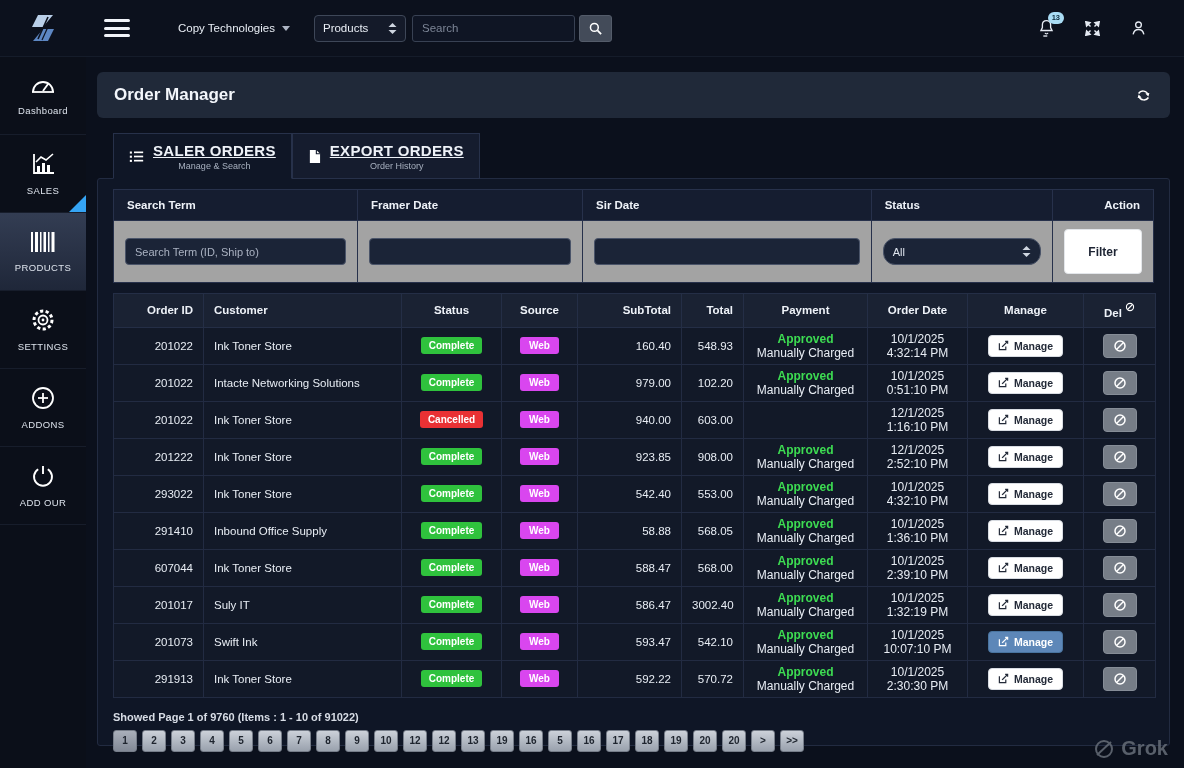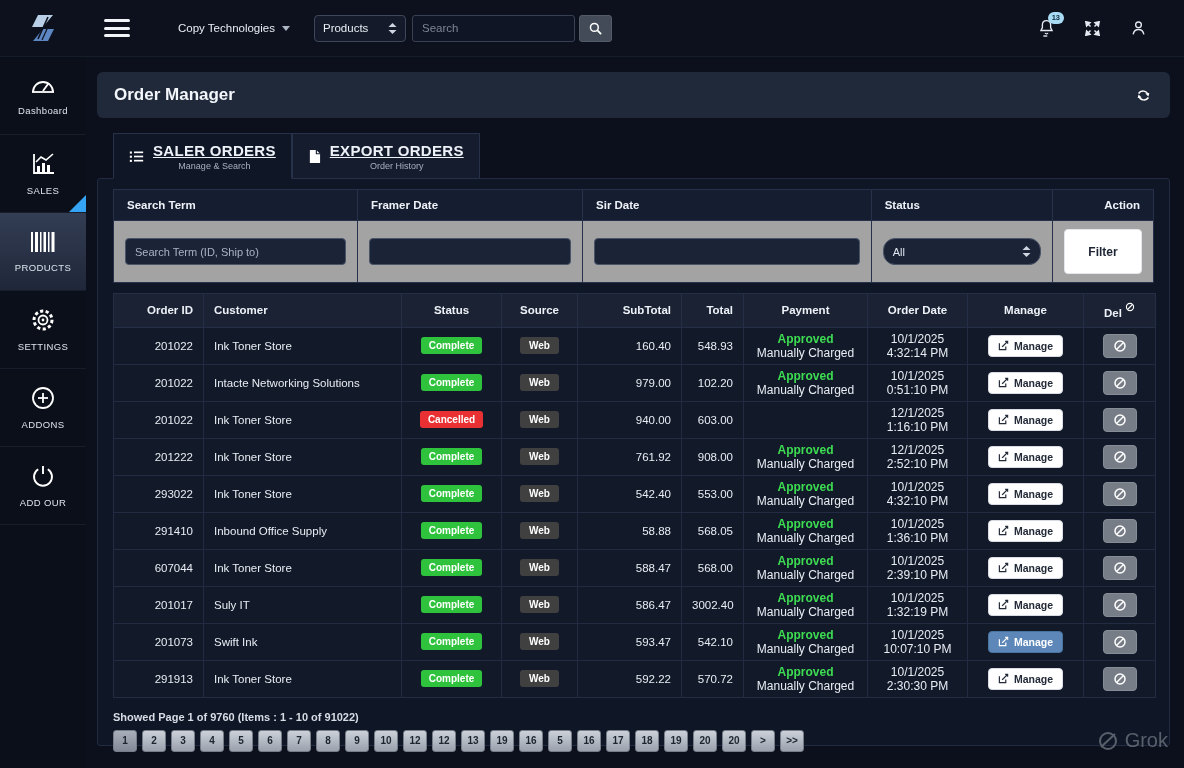--- a/index.html
+++ b/index.html
@@ -60,34 +60,34 @@
   .status-select { height:27px;border-radius:12px; }
   .filter-btn { float:right; width:78px; height:45px; background:#ffffff; color:#1d2433; border:1px solid #e3e6ea; border-radius:4px; font-size:12px; font-weight:bold; font-family:"Liberation Sans",sans-serif; cursor:pointer; }
   
   .orders-table { width:1041px; margin:10px 15px 0; border-collapse:collapse; table-layout:fixed; }
   .orders-table th { background:#1a2233; border:1px solid #242e46; font-size:11.5px; font-weight:bold; color:#eef2f8; padding:8px 10px; }
   .orders-table td { background:#121928; border:1px solid #222b42; font-size:11.5px; color:#e8edf4; padding:4px 10px; height:37px; }
   .al-l { text-align:left; } .al-r { text-align:right; } .al-c { text-align:center; }
   .badge { display:inline-block; font-size:10px; font-weight:bold; color:#fff; padding:3px 8px; border-radius:3px; }
   .badge.green { background:#2fc23d; }
   .badge.red { background:#e93134; }
-  .badge.blue { background:#404040; padding:3px 9px; }
+  .badge.blue { background:#d946ef; padding:3px 9px; }
   td.pay div, td.date div { line-height:14px; font-size:12px; }
   .approved { color:#3ddc52; font-weight:bold; }
   .manage-btn { background:#ffffff; color:#232a38; border:1px solid #d8dce2; border-radius:4px; font-size:10.5px; font-weight:bold; padding:4px 9px; display:inline-flex; align-items:center; gap:5px; cursor:pointer; font-family:"Liberation Sans",sans-serif; }
   .manage-btn.hl { background:#5d87b8; color:#ffffff; border-color:#49749f; }
   .del-btn { background:#767d87; border:1px solid #868d97; border-radius:4px; width:34px; height:24px; display:inline-flex; align-items:center; justify-content:center; cursor:pointer; }
   
   .pagination { margin:13px 15px 0; }
   .page-summary { font-size:11px; font-weight:bold; color:#d7dce5; margin-bottom:7px; }
   .page-buttons { display:flex; gap:5px; }
   .page-btn { min-width:24px; height:22px; padding:0 5px; background:linear-gradient(#ccd1d9,#99a1ad); border:1px solid #767d89; border-radius:3px; color:#1e242e; font-size:10px; font-weight:bold; display:flex; align-items:center; justify-content:center; cursor:pointer; font-family:"Liberation Sans",sans-serif; }
   .page-btn.current { background:linear-gradient(#a9afba,#828996); }
   
-  .watermark { position:absolute; right:16px; bottom:16px; display:flex; align-items:center; gap:6px; color:#666d78; font-size:20px; font-weight:normal; opacity:.85; }
+  .watermark { position:absolute; right:16px; bottom:8px; display:flex; align-items:center; gap:6px; color:#666d78; font-size:20px; font-weight:bold; opacity:.85; }
 </style>
 </head>
 <body>
 
 <div class="topbar">
   <div class="logo-box">
     <svg width="34" height="34" viewBox="0 0 34 34">
       <polygon points="12,4 27,4 17,16 6,16" fill="#b9cfe8"></polygon>
       <polygon points="17,18 28,18 22,30 7,30" fill="#5d87c3"></polygon>
       <line x1="22" y1="6" x2="12" y2="28" stroke="#0c111d" stroke-width="1.6"></line>
@@ -405,21 +405,21 @@
                   <circle cx="7" cy="7" r="5" fill="none" stroke="#fff" stroke-width="1.5"></circle>
                   <line x1="3.5" y1="10.5" x2="10.5" y2="3.5" stroke="#fff" stroke-width="1.5"></line>
                 </svg>
               </button></td>
           </tr>
           <tr>
             <td class="al-r">201222</td>
             <td class="al-l">Ink Toner Store</td>
             <td class="al-c"><span class="badge green">Complete</span></td>
             <td class="al-c"><span class="badge blue">Web</span></td>
-            <td class="al-r">761.92</td>
+            <td class="al-r">923.85</td>
             <td class="al-r">908.00</td>
             <td class="al-c pay">
               <div class="approved">Approved</div>
               <div>Manually Charged</div>
             </td>
             <td class="al-c date">
               <div>12/1/2025</div>
               <div>2:52:10 PM</div>
             </td>
             <td class="al-c"><button class="manage-btn">

